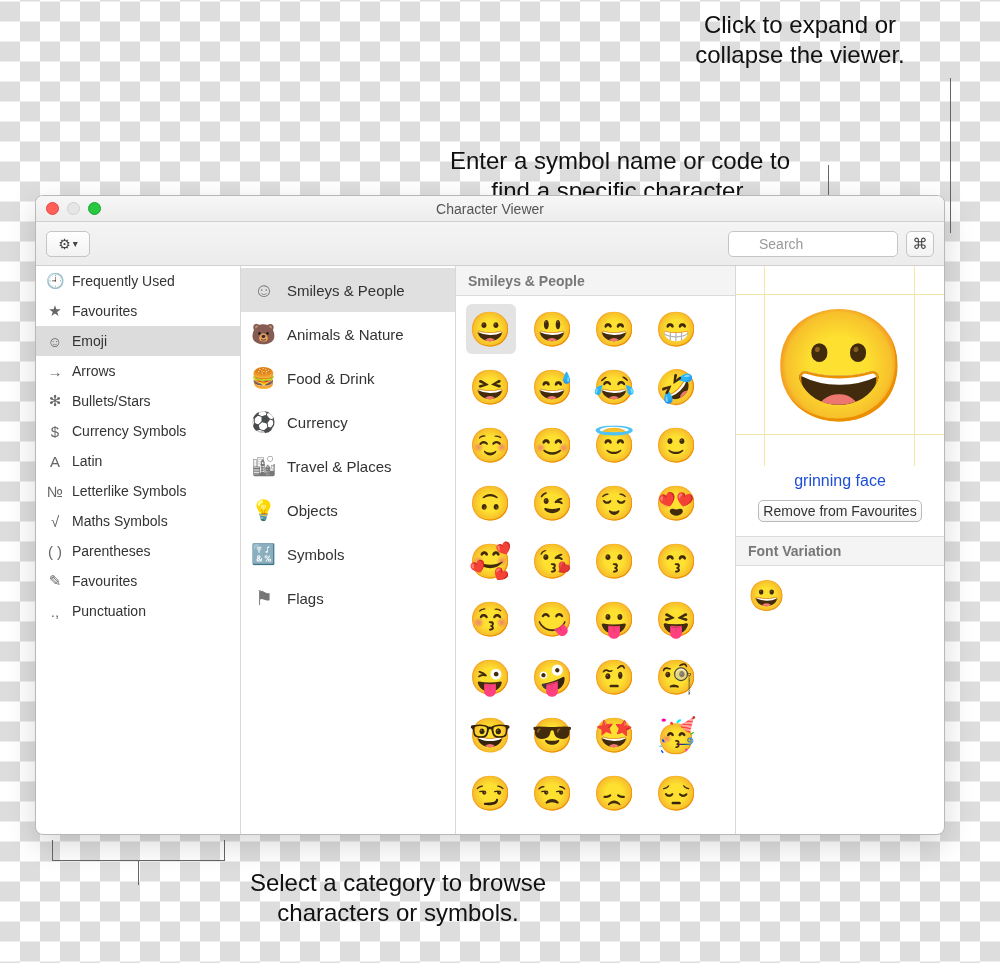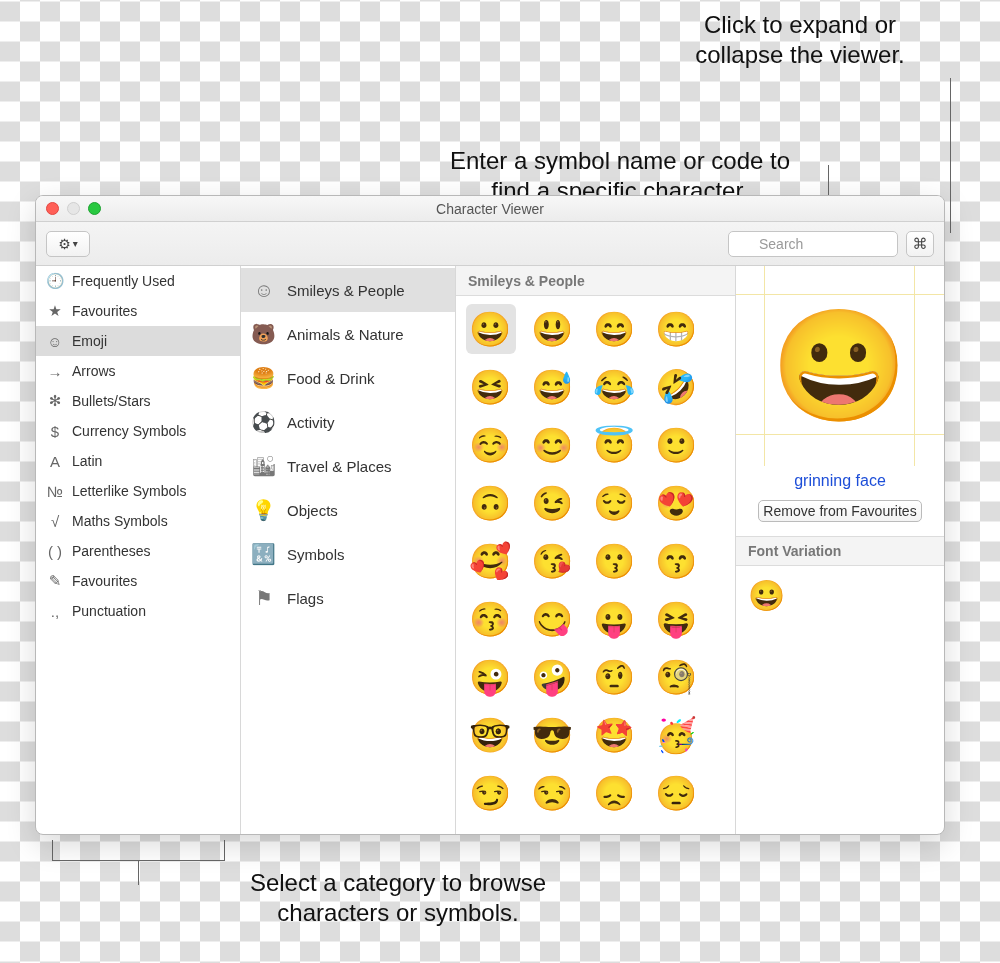--- a/index.html
+++ b/index.html
@@ -285,21 +285,21 @@
         <div class="sub-item">
           <span class="sub-icon">🐻</span>
                  <span>Animals &amp; Nature</span>
         </div>
         <div class="sub-item">
           <span class="sub-icon">🍔</span>
                  <span>Food &amp; Drink</span>
         </div>
         <div class="sub-item">
           <span class="sub-icon">⚽</span>
-                 <span>Activity</span>
+                 <span>Currency</span>
         </div>
         <div class="sub-item">
           <span class="sub-icon">🏙</span>
                  <span>Travel &amp; Places</span>
         </div>
         <div class="sub-item">
           <span class="sub-icon">💡</span>
                  <span>Objects</span>
         </div>
         <div class="sub-item">

